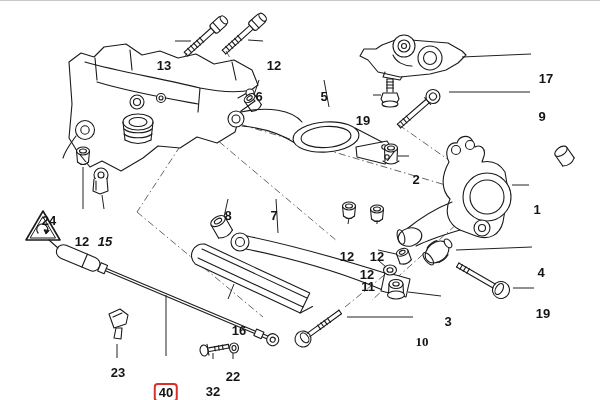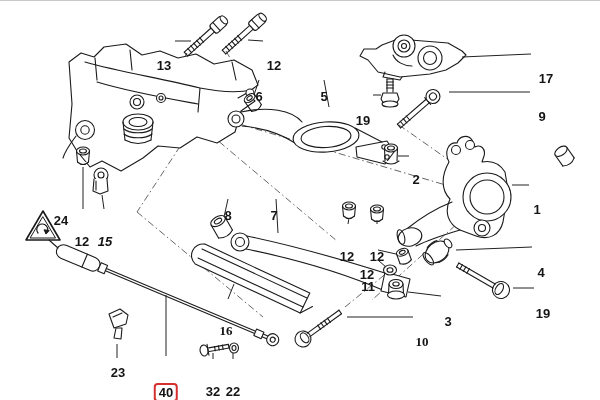--- a/index.html
+++ b/index.html
@@ -370,33 +370,33 @@
 <div id="labels-layer">
       <div class="part-label" style="left: 164px; top: 35px;">13</div>
       <div class="part-label" style="left: 274px; top: 35px;">12</div>
       <div class="part-label" style="left: 259px; top: 66px;">6</div>
       <div class="part-label" style="left: 324px; top: 66px;">5</div>
       <div class="part-label" style="left: 546px; top: 48px;">17</div>
       <div class="part-label" style="left: 363px; top: 90px;">19</div>
       <div class="part-label" style="left: 542px; top: 86px;">9</div>
       <div class="part-label" style="left: 416px; top: 149px;">2</div>
       <div class="part-label" style="left: 537px; top: 179px;">1</div>
-      <div class="part-label" style="left: 61px; top: 190px; text-align: center;">24</div>
+      <div class="part-label" style="left: 49px; top: 190px; text-align: center;">24</div>
       <div class="part-label" style="left: 82px; top: 211px;">12</div>
       <div class="part-label" style="left: 105px; top: 211px; font-style: italic;">15</div>
       <div class="part-label" style="left: 228px; top: 185px;">8</div>
       <div class="part-label" style="left: 274px; top: 185px;">7</div>
       <div class="part-label" style="left: 347px; top: 226px;">12</div>
       <div class="part-label" style="left: 377px; top: 226px;">12</div>
       <div class="part-label" style="left: 367px; top: 244px;">12</div>
       <div class="part-label" style="left: 368px; top: 256px;">11</div>
       <div class="part-label" style="left: 448px; top: 291px;">3</div>
       <div class="part-label" style="left: 422px; top: 311px; font-family: Liberation Serif, serif;">10</div>
       <div class="part-label" style="left: 541px; top: 242px;">4</div>
       <div class="part-label" style="left: 543px; top: 283px;">19</div>
-      <div class="part-label" style="left: 226px; top: 300px; font-family: Liberation Serif, serif;">16</div>
+      <div class="part-label" style="left: 239px; top: 300px;">16</div>
       <div class="part-label" style="left: 118px; top: 342px;">23</div>
       <div class="part-label highlighted" style="left: 166px; top: 359px; border-color: rgb(213, 48, 45);">40</div>
       <div class="part-label" style="left: 213px; top: 361px;">32</div>
-      <div class="part-label" style="left: 233px; top: 361px;">22</div>
+      <div class="part-label" style="left: 233px; top: 346px;">22</div>
     </div>
 
 </div>
 
 </body></html>

